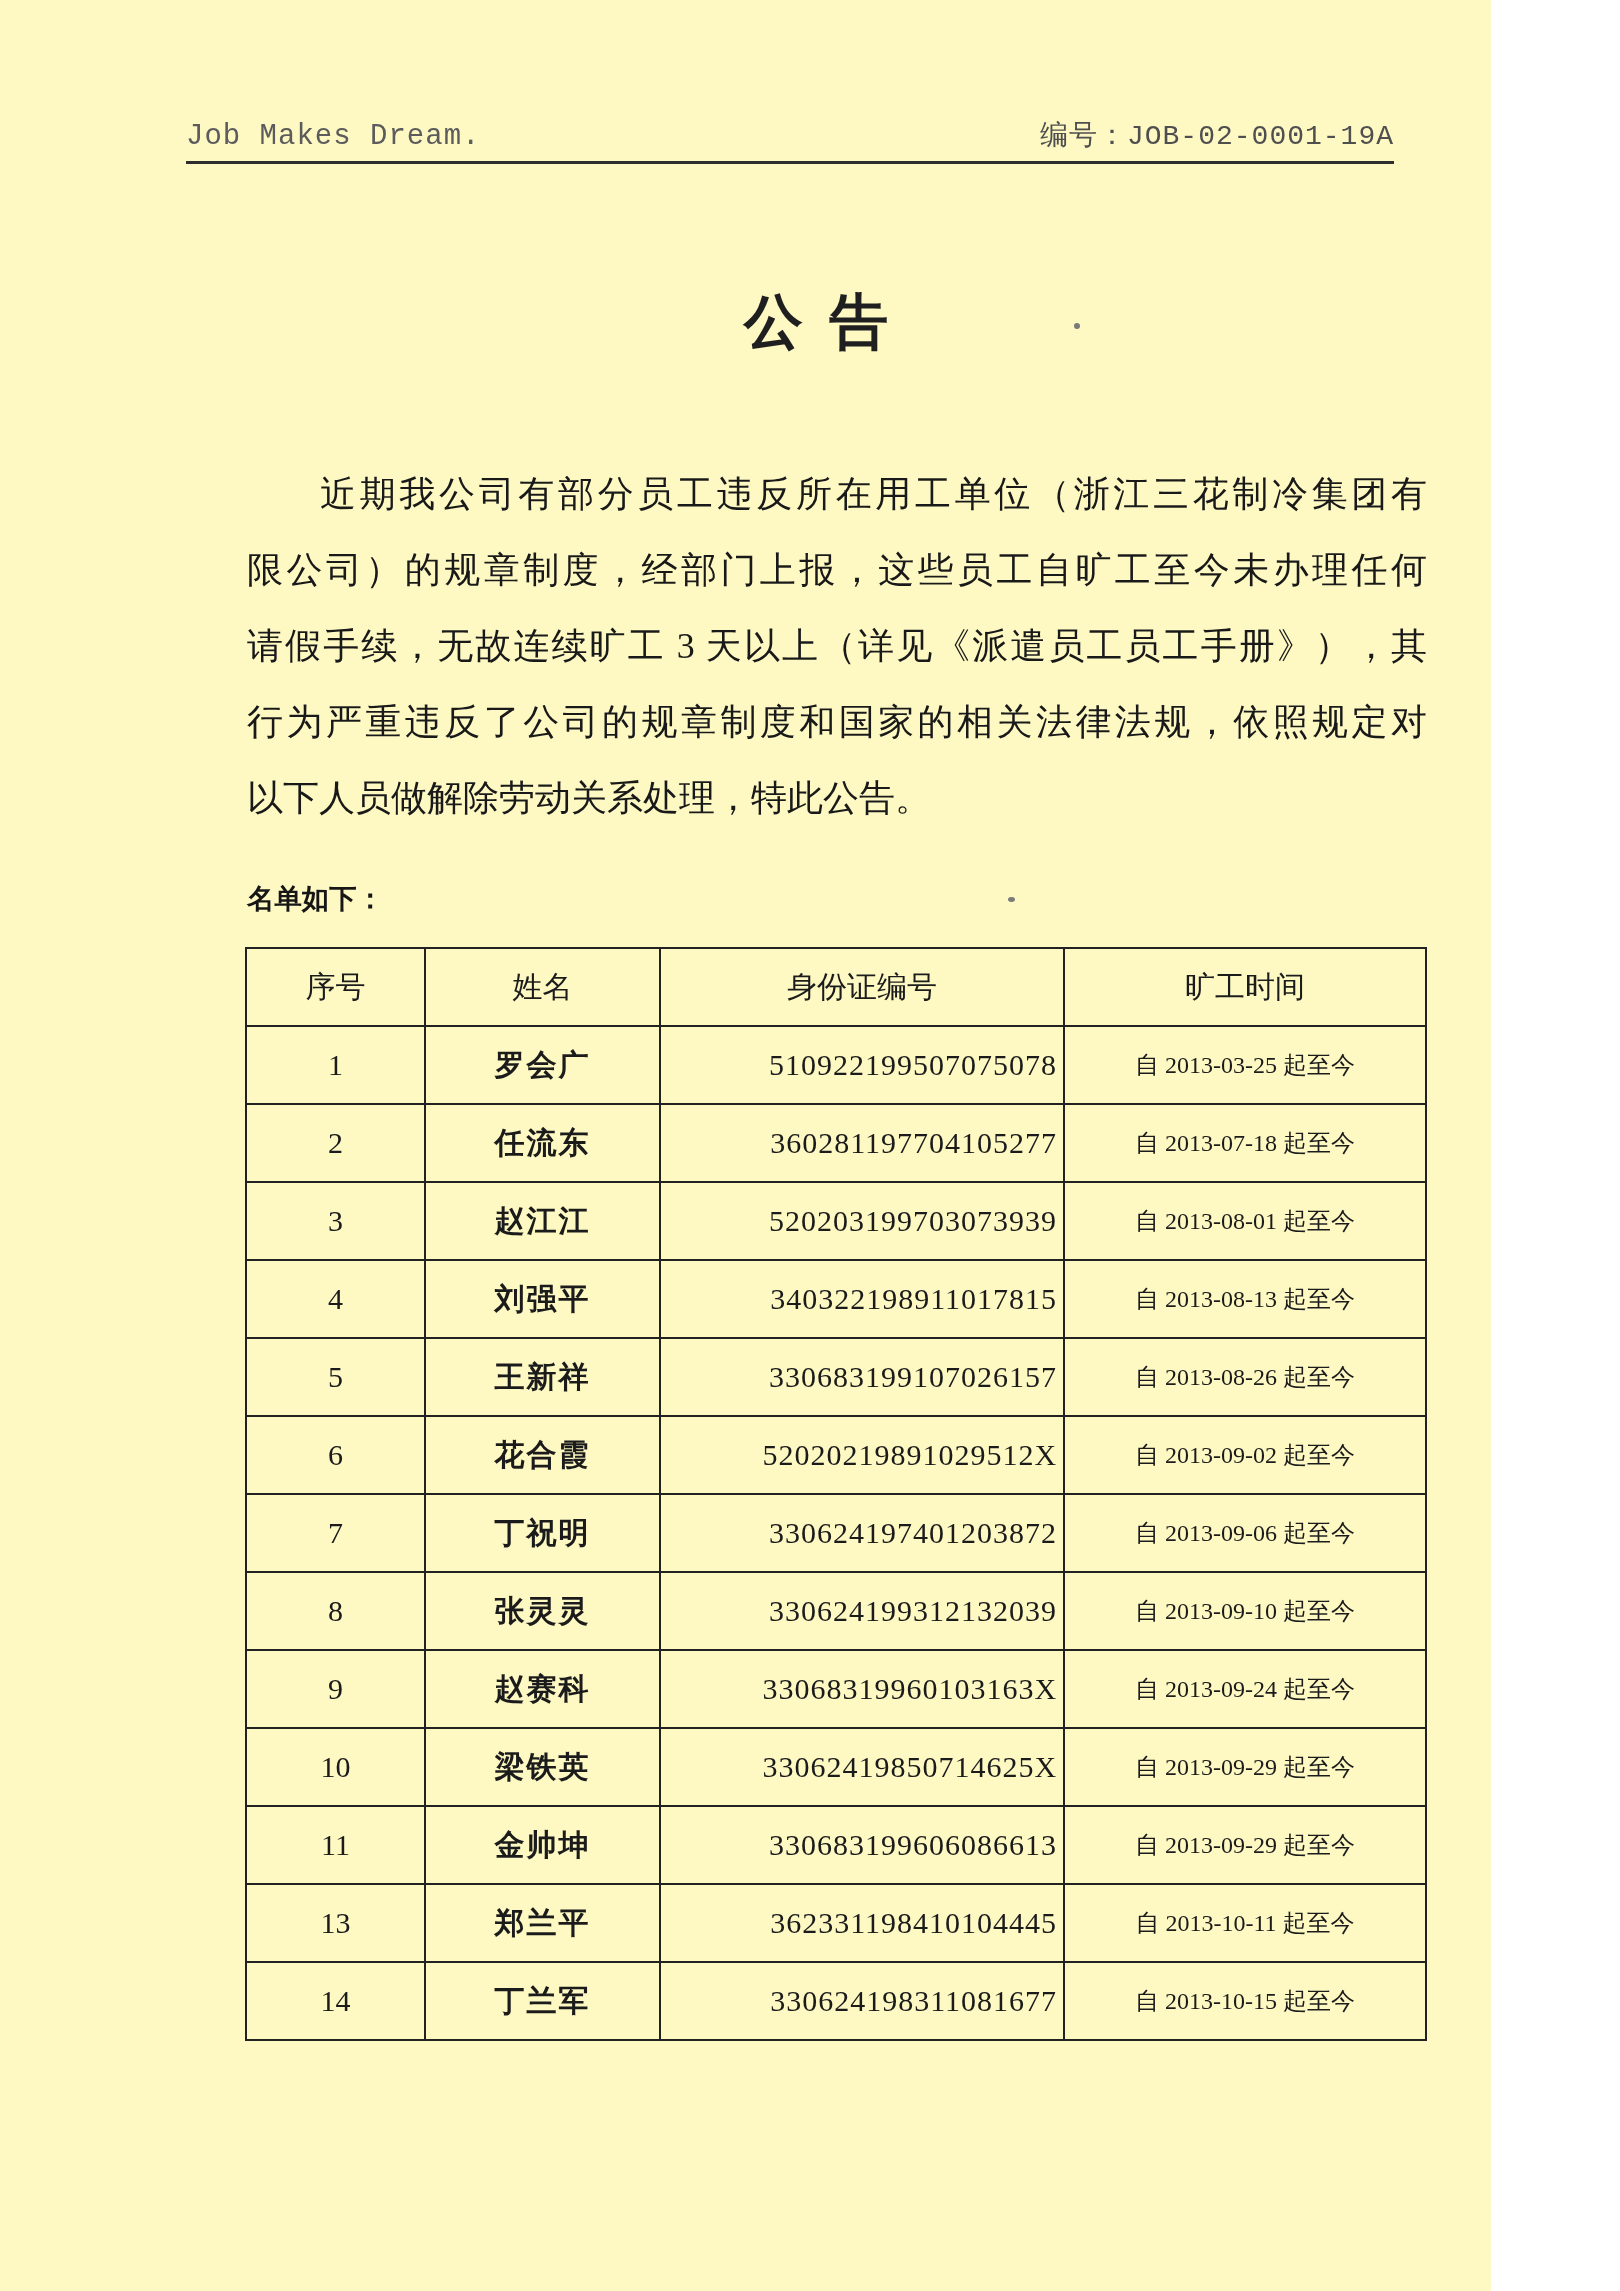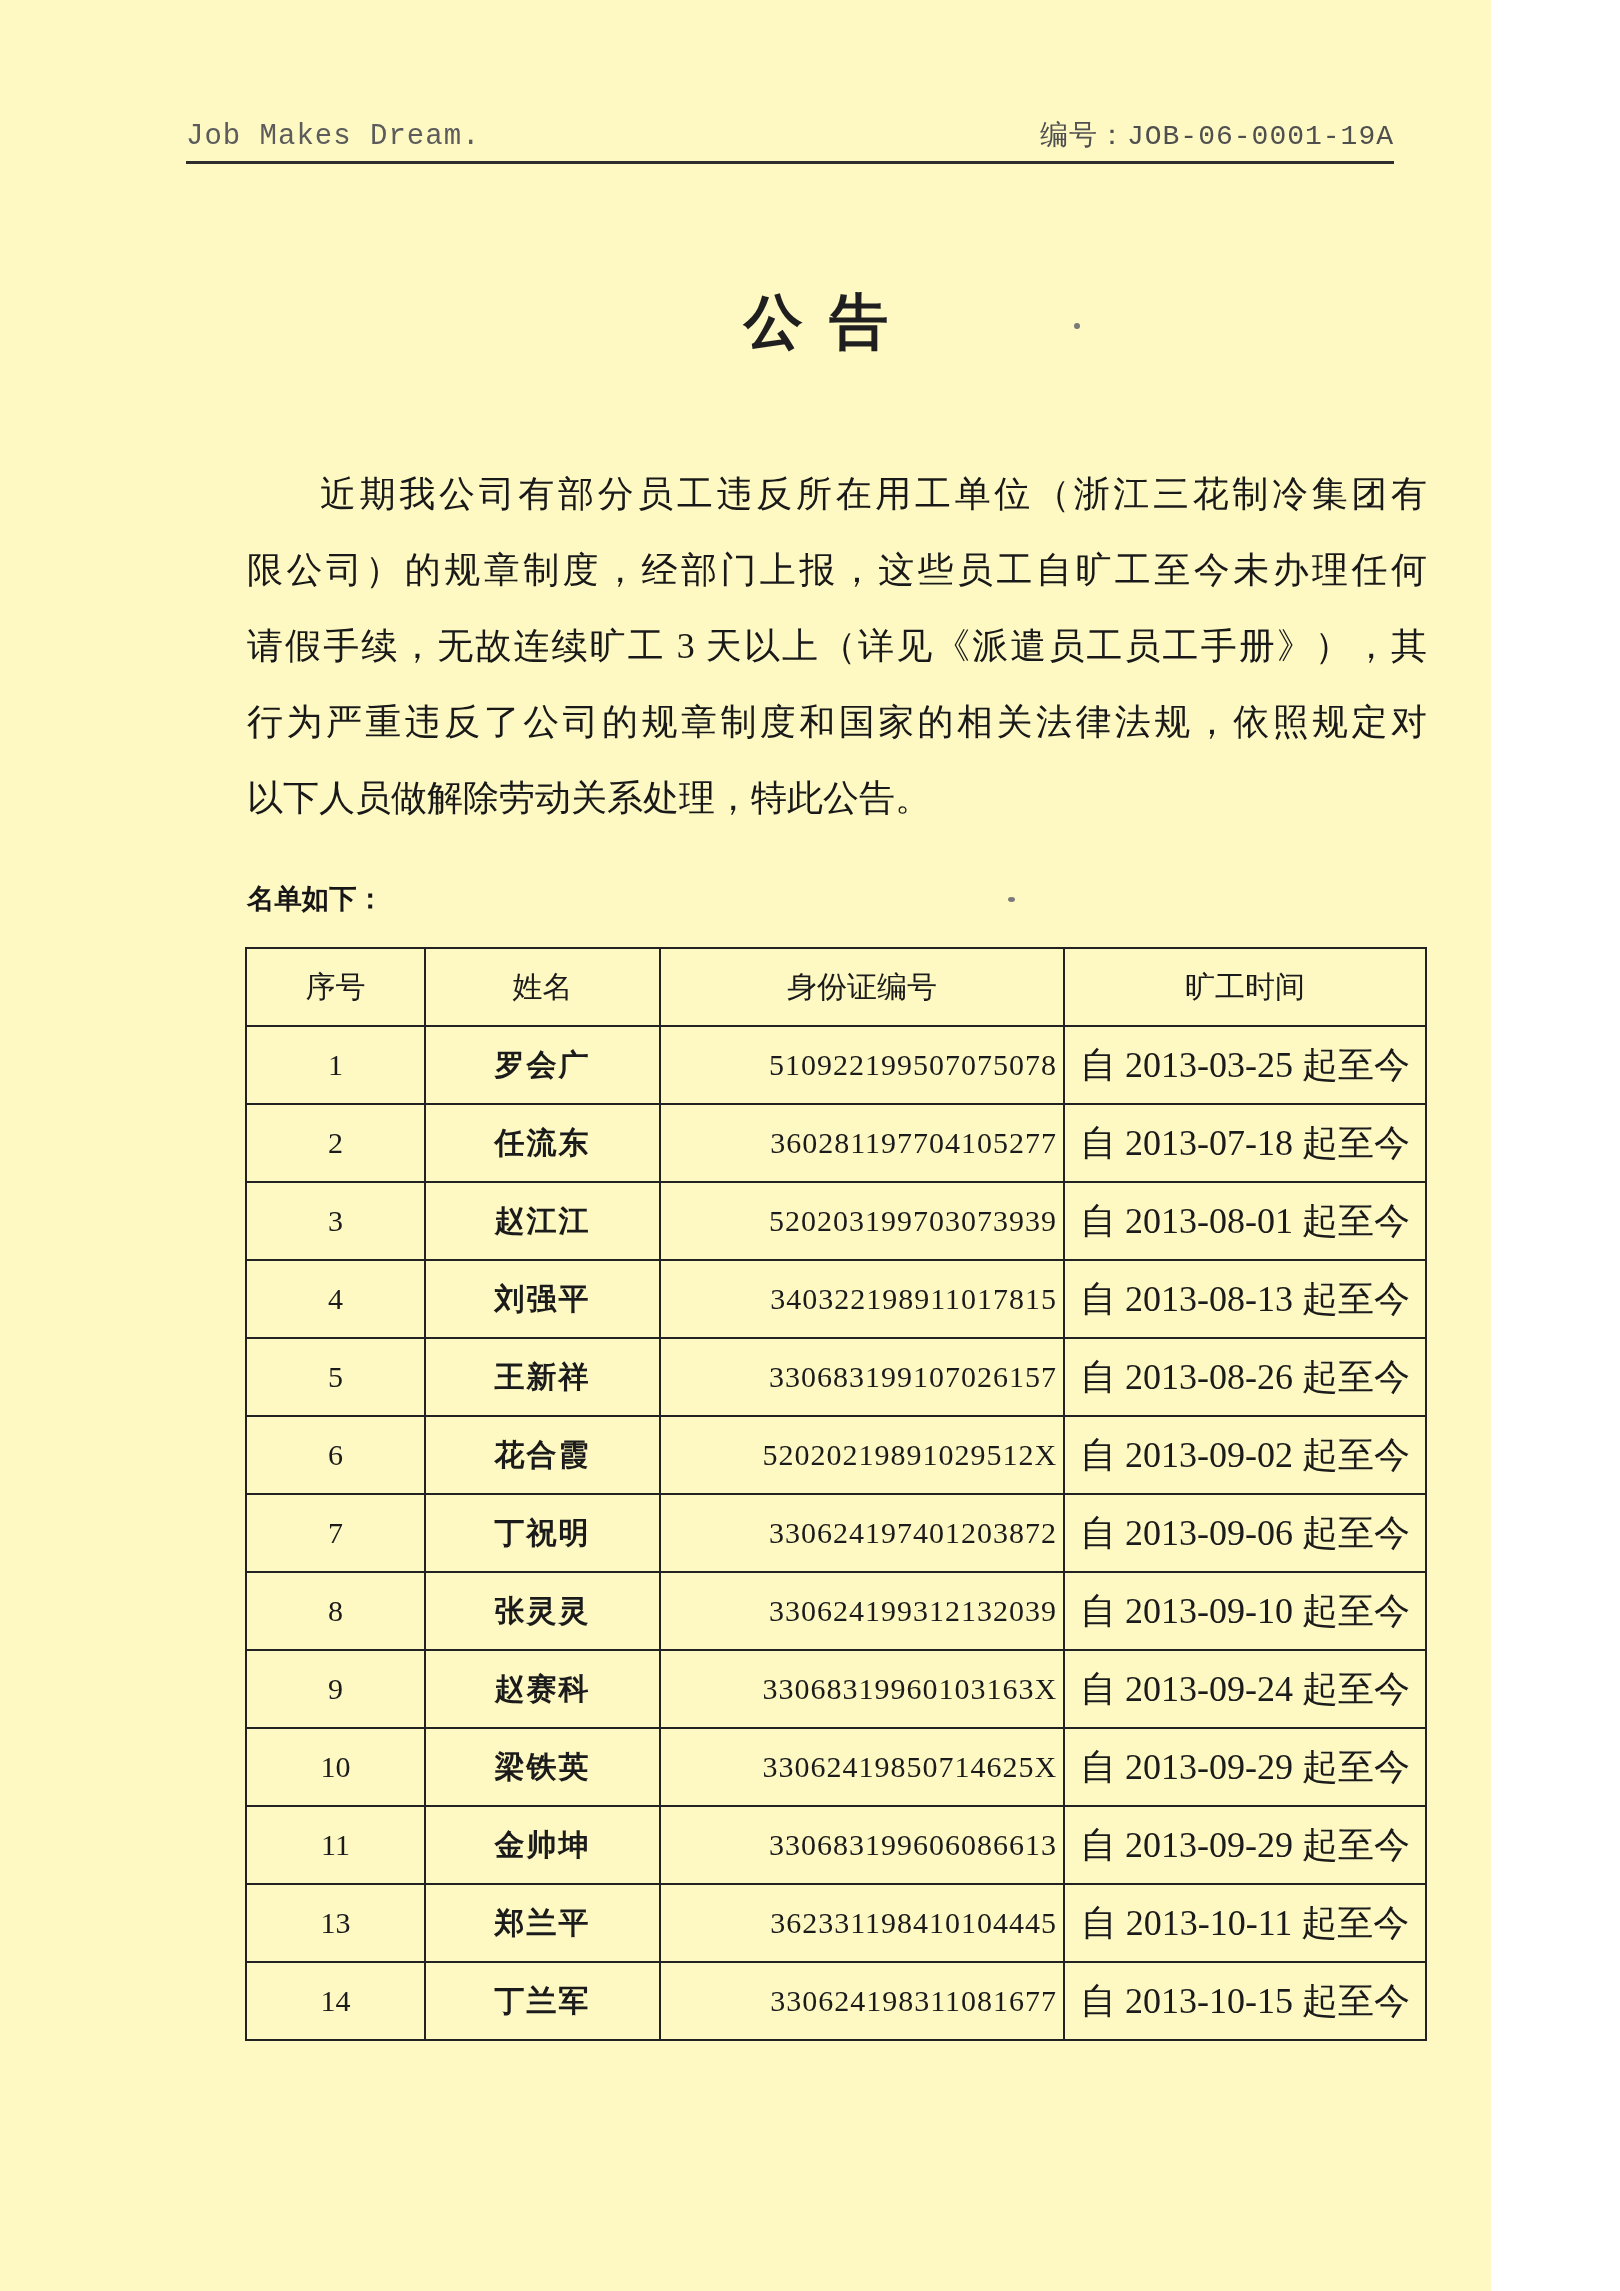--- a/index.html
+++ b/index.html
@@ -58,34 +58,34 @@
   }
   table.roster th,table.roster td{
     border:2px solid #222222;
     height:76px;padding:0 5.9px;
     text-align:center;vertical-align:middle;
     overflow:hidden;
   }
   table.roster th{font-weight:400;border-bottom-width:2.9px;}
   table.roster td.c1{font-weight:700;letter-spacing:2px;}
   table.roster td.c2{letter-spacing:1px;text-align:right;}
-  table.roster td.c3{font-size:36px;}
+  table.roster td.c3{font-size:24px;}
   
   .speck{position:absolute;background:#7a7a7a;border-radius:50%;}
   .speck.s1{left:1074px;top:323px;width:5.9px;height:5.9px;}
   .speck.s2{left:1008px;top:897px;width:6.9px;height:4.9px;}
 </style>
 </head>
 <body>
 
 <div class="page">
 
   <div class="hdr-row">
     <span class="hdr-slogan">Job Makes Dream.</span>
-    <span class="hdr-docnum">编号：JOB-06-0001-19A</span>
+    <span class="hdr-docnum">编号：JOB-02-0001-19A</span>
   </div>
   <div class="hdr-rule"></div>
 
   <h1 class="doc-title">公 告</h1>
 
   <div class="para" id="para">
       <div class="para-line first jl">近期我公司有部分员工违反所在用工单位（浙江三花制冷集团有</div>
       <div class="para-line jl">限公司）的规章制度，经部门上报，这些员工自旷工至今未办理任何</div>
       <div class="para-line jl">请假手续，无故连续旷工 3 天以上（详见《派遣员工员工手册》），其</div>
       <div class="para-line jl">行为严重违反了公司的规章制度和国家的相关法律法规，依照规定对</div>

